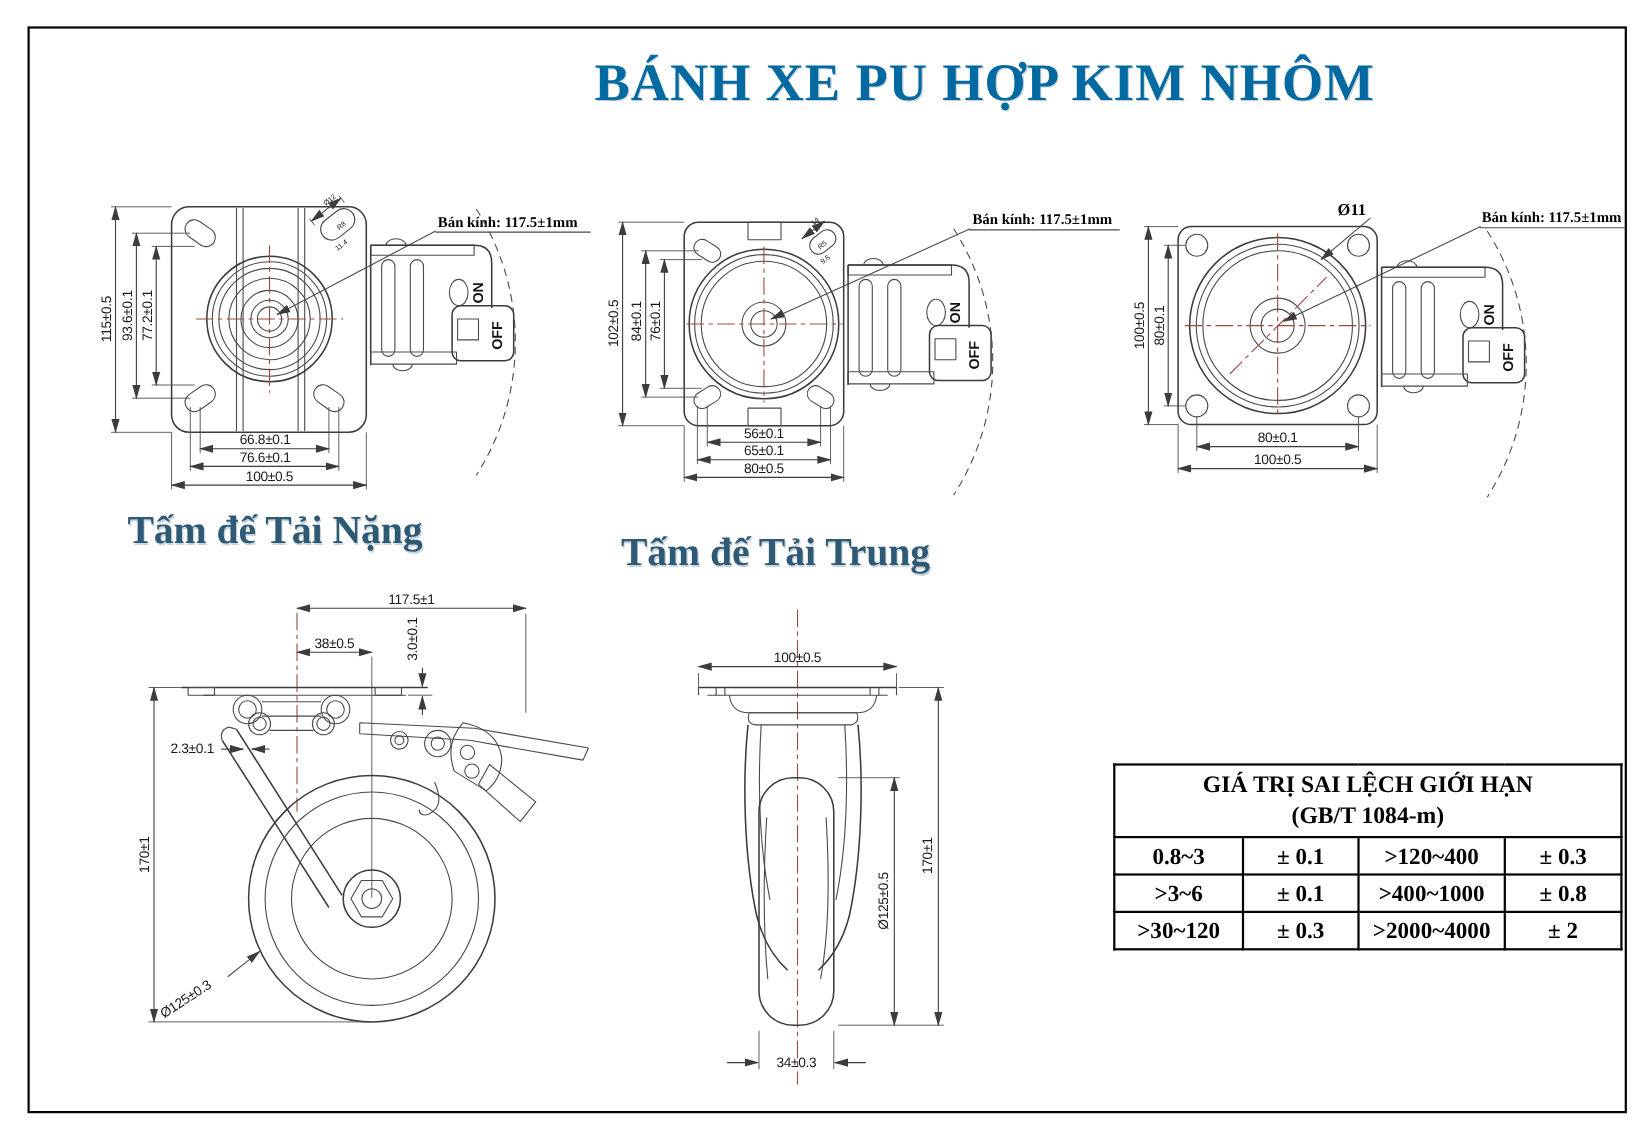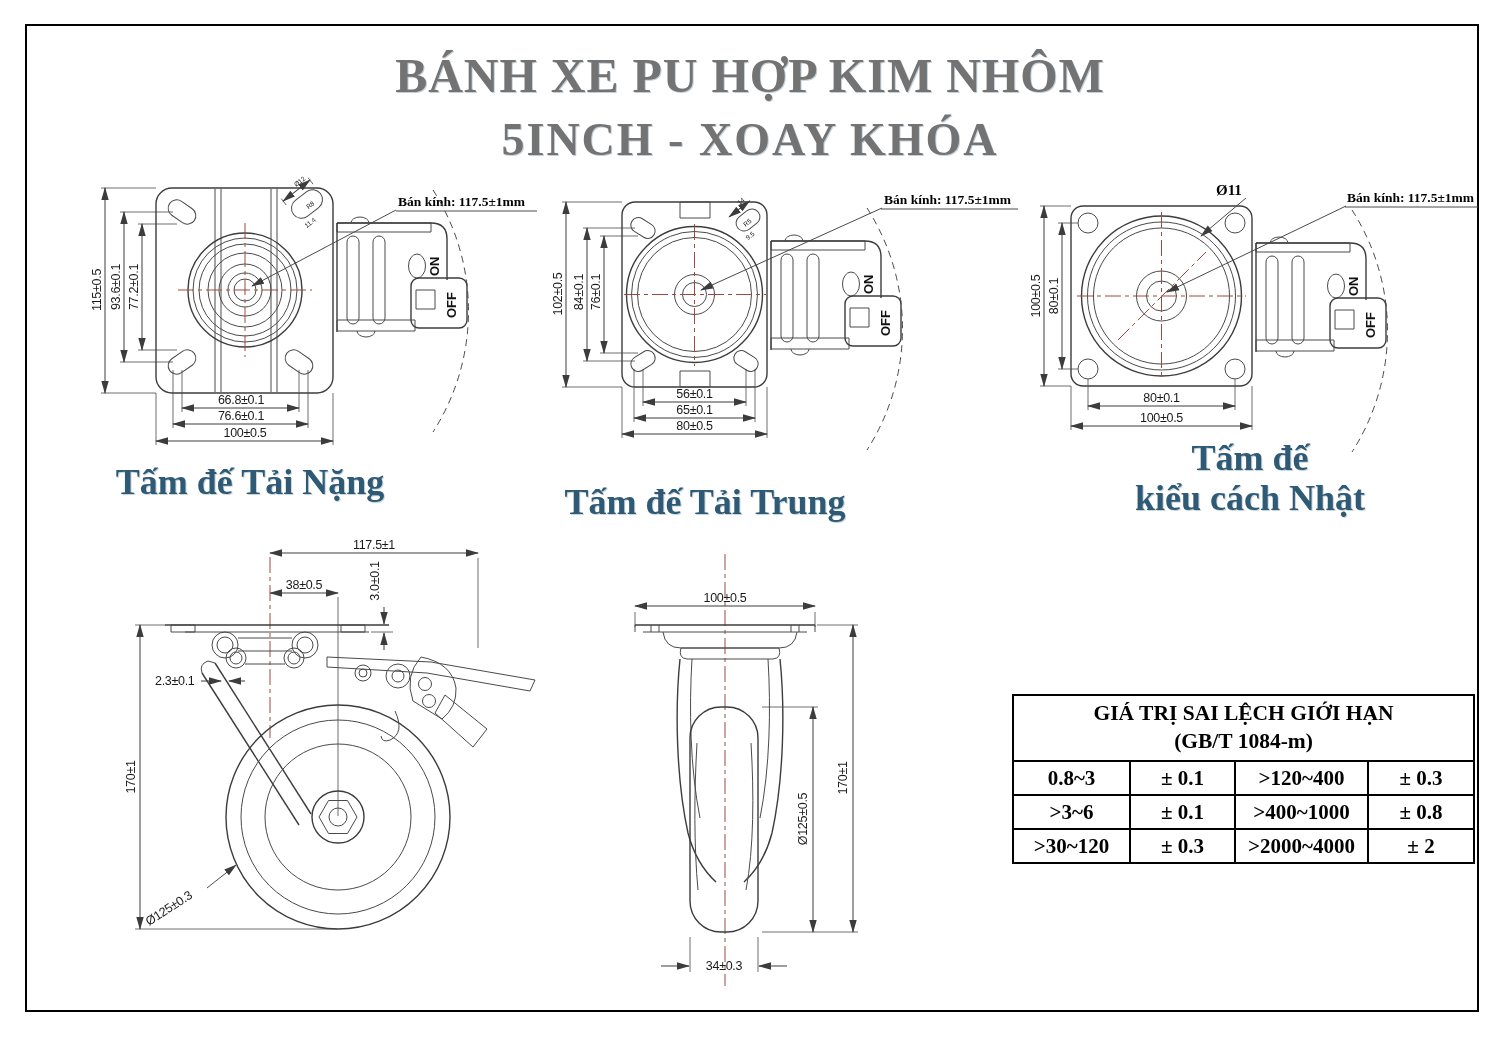--- a/index.html
+++ b/index.html
@@ -1,19 +1,19 @@
 <!DOCTYPE html>
 <html><head>
 <meta charset="utf-8">
 <style>
   html,body{margin:0;padding:0;background:#ffffff;}
   .sheet{position:relative;width:1500px;height:1037px;background:#fff;overflow:hidden;
          font-family:"Liberation Sans",sans-serif;}
   .frame{position:absolute;left:25px;top:24px;width:1450px;height:984px;border:2px solid #000;}
-  .main-title{position:absolute;left:250px;top:48px;width:1000px;text-align:center;color:#737373;
+  .main-title{position:absolute;left:250px;top:48px;width:1000px;text-align:right;color:#0369a1;
               font-family:"Liberation Serif",serif;font-weight:700;}
   .main-title .l1{font-size:48px;letter-spacing:1px;text-shadow:1px 1px 0 #c3d0da;}
   .main-title .l2{font-size:46px;margin-top:10px;letter-spacing:2px;text-shadow:1px 1px 0 #c3d0da;}
   .cap{position:absolute;text-align:center;color:#2e5a75;font-family:"Liberation Serif",serif;
        font-weight:700;font-size:36px;line-height:1.12;text-shadow:1px 1px 0 #c9d4dd;}
   svg.drw{position:absolute;overflow:visible;}
   .ln{stroke:#3c3c3c;stroke-width:1.4;fill:none;stroke-linejoin:round;}
   .lnt{stroke:#4a4a4a;stroke-width:1;fill:none;stroke-linejoin:round;}
   .dim{stroke:#3c3c3c;stroke-width:1;fill:none;}
   .ext{stroke:#4a4a4a;stroke-width:0.8;fill:none;}
@@ -58,21 +58,20 @@
         <text class="onoff" transform="translate(121,98) rotate(-90)">OFF</text>
         <rect class="lnt" x="2" y="100" width="78" height="11"></rect>
         <path class="lnt" d="M22,111 a9,6 0 0 0 18,0"></path>
         <path class="lnt dash" d="M98,-30 A224,224 0 0 1 98,212"></path>
       </g>
     </defs>
   </svg>
 
   <div class="main-title">
     <div class="l1">BÁNH XE PU HỢP KIM NHÔM</div>
-    <div class="l2">5INCH - XOAY KHÓA</div>
   </div>
 
   <svg class="drw" style="left:85px;top:180px" width="458" height="280" viewBox="0 0 458 280">
     <g>
       <rect class="ln" x="71" y="8" width="177" height="205" rx="16"></rect>
       <line class="lnt" x1="130" y1="9" x2="130" y2="212"></line>
       <line class="lnt" x1="136" y1="9" x2="136" y2="212"></line>
       <line class="lnt" x1="186" y1="9" x2="186" y2="212"></line>
       <line class="lnt" x1="192" y1="9" x2="192" y2="212"></line>
       <rect class="lnt" x="-15" y="-8.5" width="30" height="17" rx="8.5" transform="translate(97,32) rotate(35)"></rect>
@@ -241,24 +240,20 @@
     <g>
       <line class="lnt" x1="326" y1="26" x2="147" y2="112" marker-end="url(#ae)"></line>
       <line class="lnt" x1="325" y1="27" x2="458" y2="27"></line>
       <text class="lbl" x="327" y="22">Bán kính: 117.5±1mm</text>
     </g>
     <use href="#brakeG" transform="translate(234,60)"></use>
   </svg>
 
   <div class="cap" style="left:60px;top:462px;width:380px">Tấm đế Tải Nặng</div>
   <div class="cap" style="left:515px;top:482px;width:380px">Tấm đế Tải Trung</div>
-  <div class="cap" style="left:1055px;top:438px;width:390px">
-    <div>Tấm đế</div>
-    <div>kiểu cách Nhật</div>
-  </div>
 
   <svg class="drw" style="left:105px;top:533px" width="440" height="445" viewBox="0 0 440 445">
     <g>
       <line class="dim" x1="165" y1="20" x2="373" y2="20" marker-start="url(#as)" marker-end="url(#ae)"></line>
       <text class="dimtxt" x="269" y="16" text-anchor="middle">117.5±1</text>
       <line class="ext" x1="373" y1="25" x2="373" y2="115"></line>
       <line class="dim" x1="165" y1="60" x2="233" y2="60" marker-start="url(#as)" marker-end="url(#ae)"></line>
       <text class="dimtxt" x="199" y="56" text-anchor="middle">38±0.5</text>
       <line class="ext" x1="233" y1="64" x2="233" y2="283"></line>
       <line class="cl" x1="165" y1="24" x2="165" y2="205"></line>

